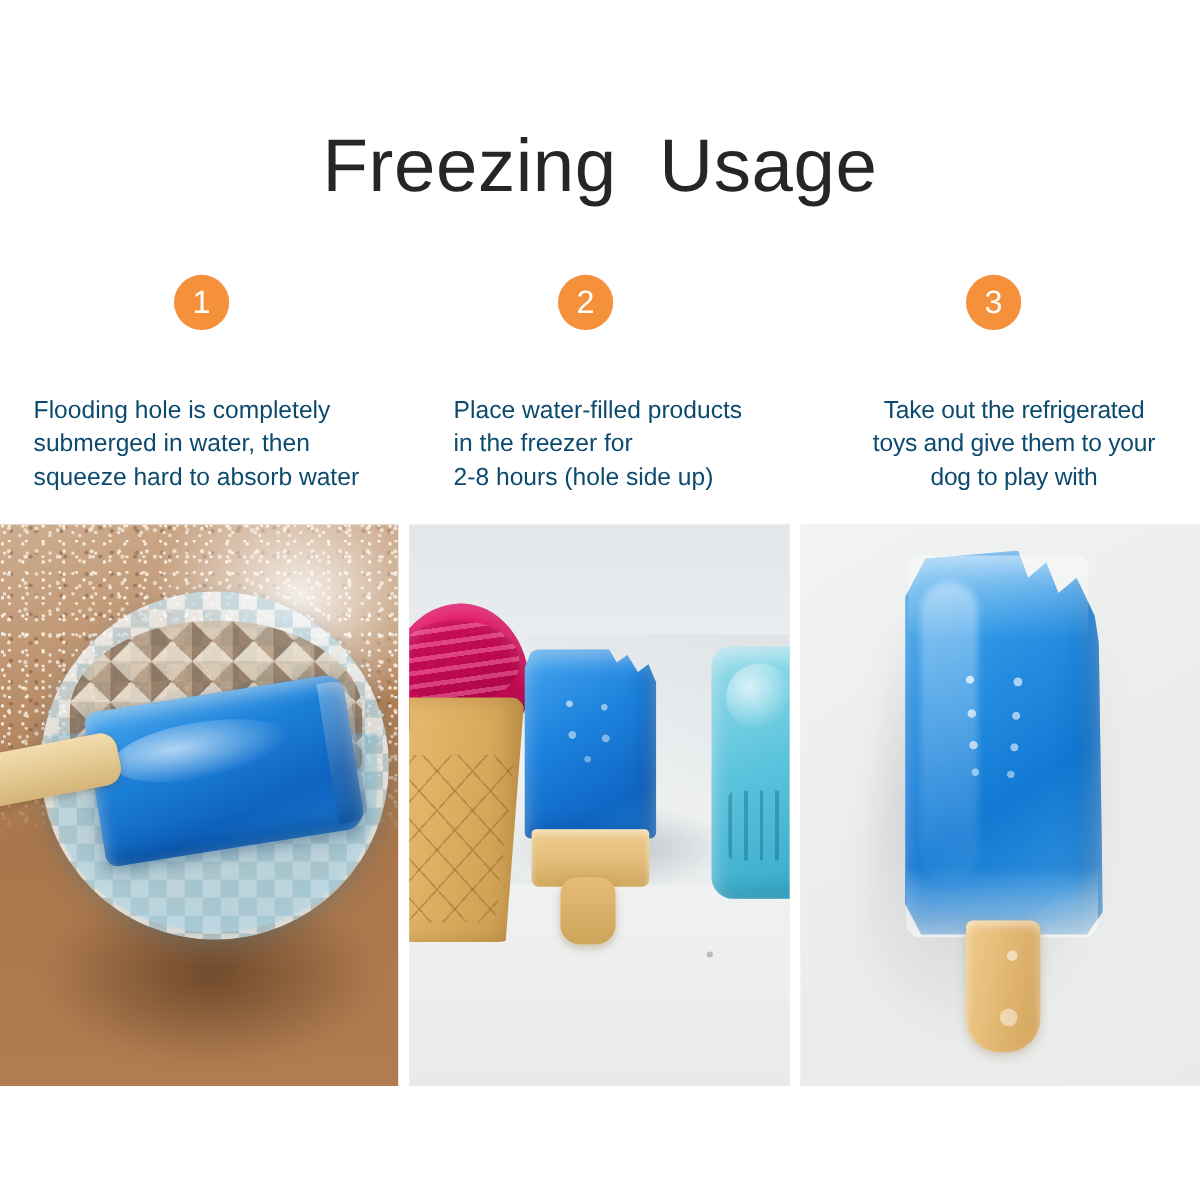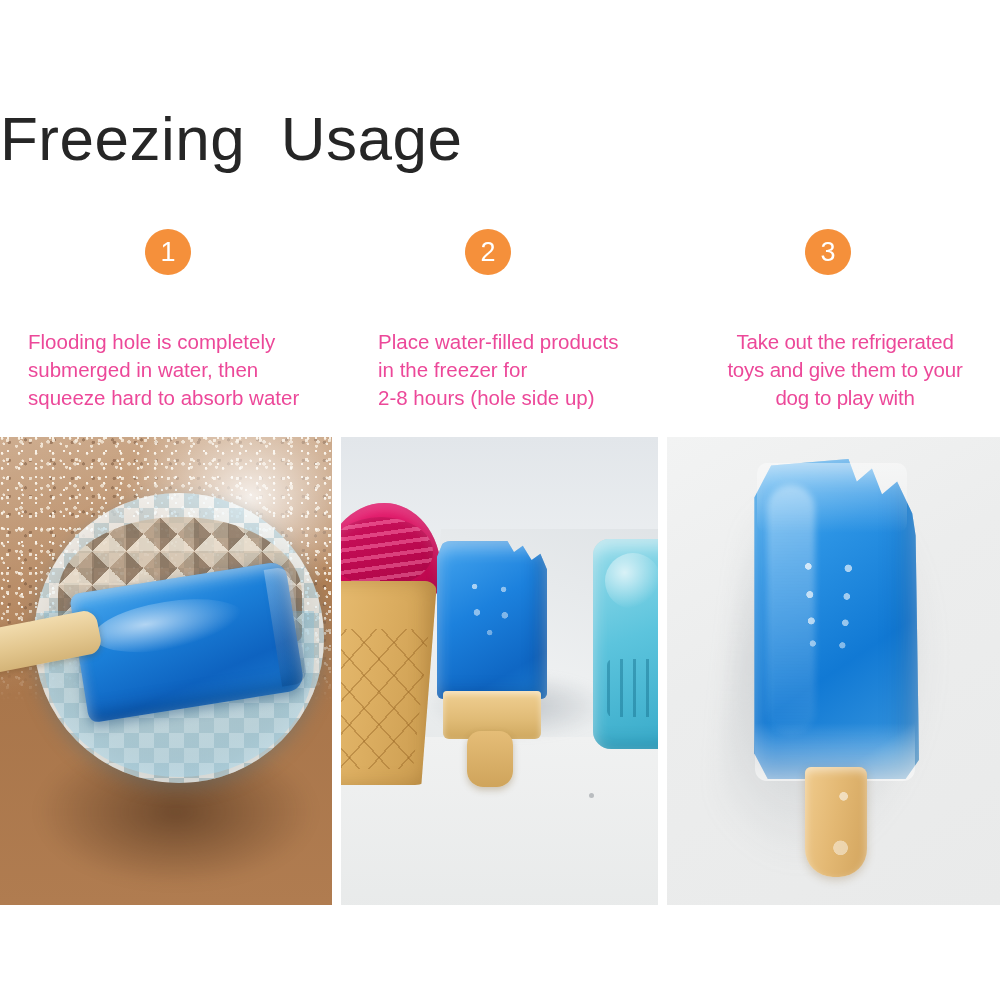--- a/index.html
+++ b/index.html
@@ -15,21 +15,21 @@
     font-family: "Liberation Sans", sans-serif;
     -webkit-font-smoothing: antialiased;
   }
 
   
   .title {
     position: absolute;
     left: 0;
     top: 104px;
     width: 1000px;
-    text-align: left;
+    text-align: center;
     font-size: 62px;
     line-height: 70px;
     font-weight: 500;
     letter-spacing: 0.5px;
     color: #262626;
     white-space: pre;
   }
 
   
   .badge {
@@ -48,21 +48,21 @@
   .badge-1 { left: 145px; }
   .badge-2 { left: 465px; }
   .badge-3 { left: 805px; }
 
   
   .caption {
     position: absolute;
     top: 328px;
     font-size: 20.5px;
     line-height: 28px;
-    color: #ec4899;
+    color: #0c4a6e;
     white-space: pre-line;
     font-weight: 400;
   }
   .caption-1 { left: 28px;  width: 330px; text-align: left; }
   .caption-2 { left: 378px; width: 300px; text-align: left; }
   .caption-3 { left: 700px; width: 290px; text-align: center; letter-spacing: -0.2px; }
 
   
   .photos {
     position: absolute;

